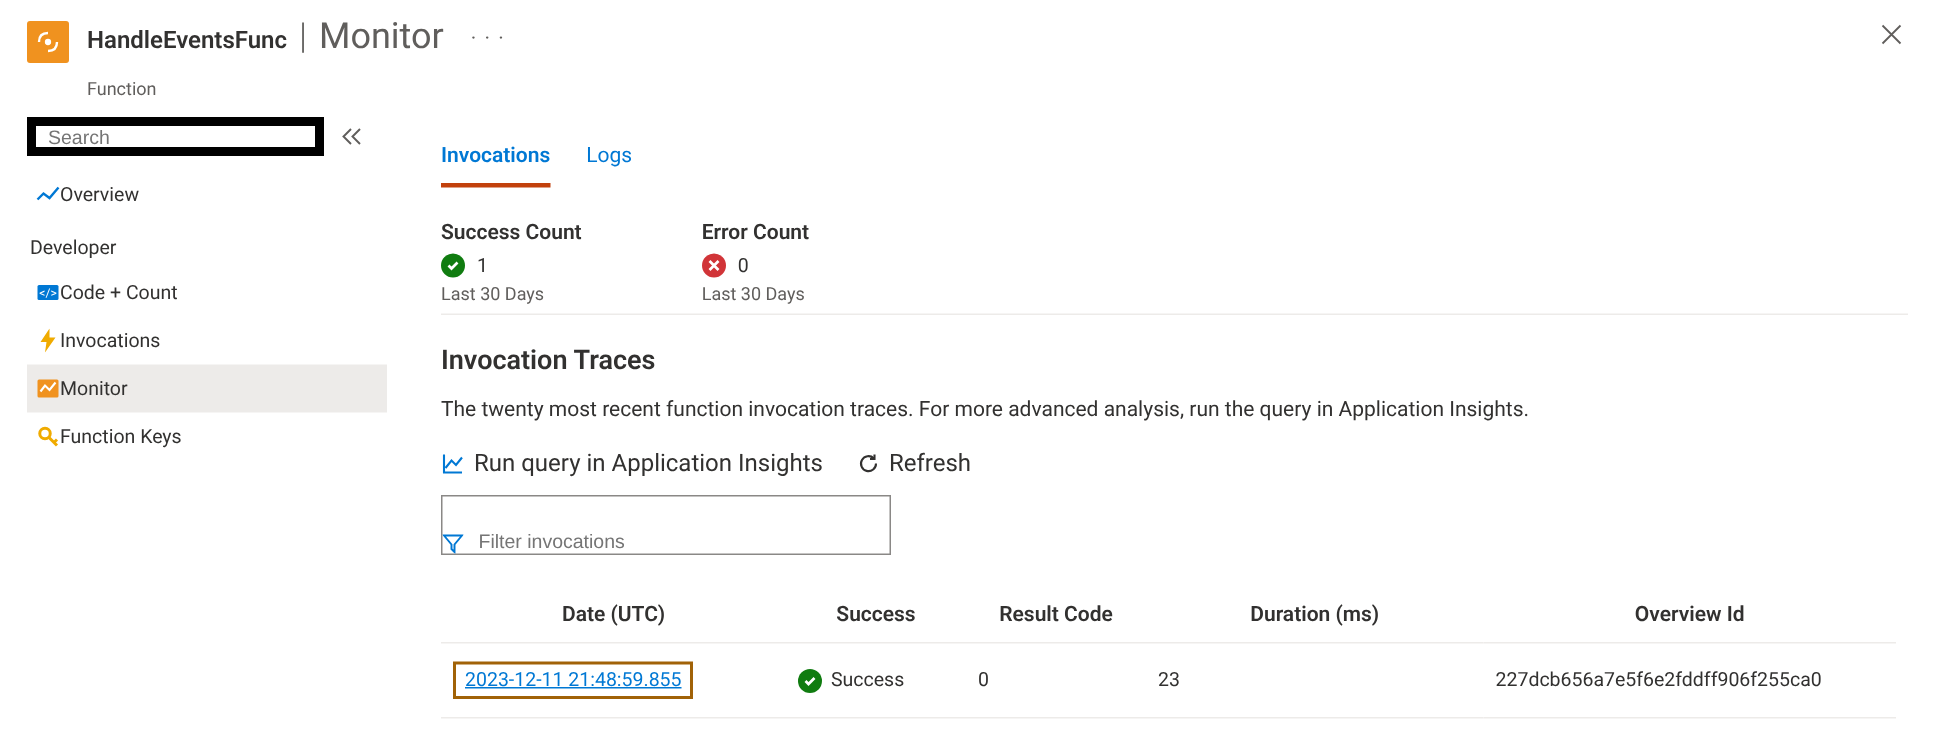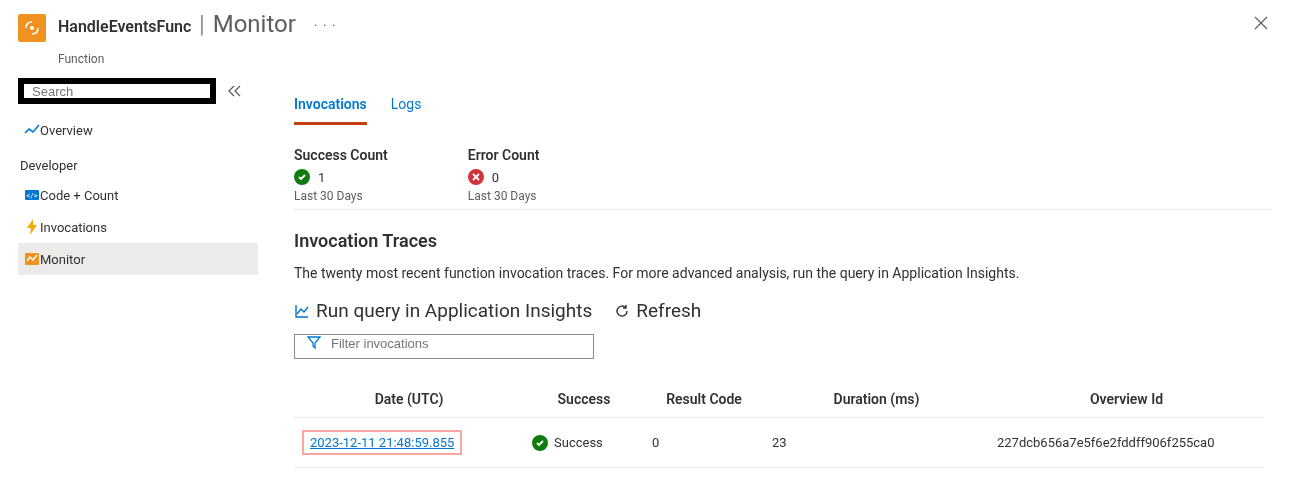--- a/index.html
+++ b/index.html
@@ -90,24 +90,24 @@
   .circle-icon {
     width:16px; height:16px; border-radius:50%;
     display:flex; align-items:center; justify-content:center;
     color:#fff; font-size:11px; font-weight:700;
   }
   .green { background:#107c10; }
   .red { background:#d13438; }
   .section-h { font-size:18px; font-weight:600; margin-top:20px;}
   .section-desc { font-size:14px; color:#323130; margin-top:14px;}
   .toolbar-row { display:flex; gap:22px; margin-top:18px; align-items:center;}
-  .tool-link { color:#323130; font-size:19px; display:flex; align-items:center; gap:6px; cursor:pointer;}
+  .tool-link { color:#323130; font-size:16px; display:flex; align-items:center; gap:6px; cursor:pointer;}
   .filter-box {
-    border:1px solid #8a8886; width:300px; height:25px;
-    display:flex; align-items:flex-start; padding:0 12px; gap:8px; margin-top:12px;
+    border:1px solid #8a8886; width:300px; height:40px;
+    display:flex; align-items:flex-end; padding:0 0; gap:8px; margin-top:12px;
   }
   .filter-box input { border:none; outline:none; flex:1; font-size:13px; background:transparent;}
   table.traces {
     width: 970px;
     border-collapse: collapse;
     margin-top: 22px;
   }
   table.traces th {
     text-align:center; font-weight:600; font-size:14px;
     padding: 10px 8px;
@@ -116,21 +116,21 @@
   table.traces td {
     padding: 12px 8px;
     font-size: 13px;
     border-bottom: 1px solid #edebe9;
     vertical-align: middle;
   }
   .date-link {
     color:#0078d4;
   }
   .date-box {
-    border: 2px solid #fca5a5;
+    border: 2px solid #a16207;
     display: inline-block;
     padding: 3px 6px;
   }
   .success-cell { display:flex; align-items:center; gap:6px;}
   svg { display:block; }
 </style>
 </head>
 <body>
 
 <div class="header">
@@ -209,20 +209,30 @@
     <div class="side-item active">
       <span class="side-icon">
         <svg width="16" height="14" viewBox="0 0 16 14">
             <rect x="1" y="1" width="14" height="12" fill="#f0921f" rx="1"></rect>
             <polyline points="3,9 6,5 9,8 13,3" stroke="#fff" stroke-width="1.4" fill="none"></polyline>
           </svg>
       </span>
       <span>Monitor</span>
     </div>
 
+    <div class="side-item">
+      <span class="side-icon">
+        <svg width="14" height="14" viewBox="0 0 14 14">
+            <circle cx="5" cy="5" r="3.5" fill="none" stroke="#f0ab00" stroke-width="2"></circle>
+            <line x1="7" y1="7" x2="13" y2="13" stroke="#f0ab00" stroke-width="2"></line>
+            <line x1="11" y1="11" x2="13" y2="9" stroke="#f0ab00" stroke-width="2"></line>
+          </svg>
+      </span>
+      <span>Function Keys</span>
+    </div>
   </div>
 
   <div class="main">
 
     <div class="tabs">
       <div class="tab active">Invocations</div>
       <div class="tab">Logs</div>
     </div>
 
     <div class="metrics-row">

